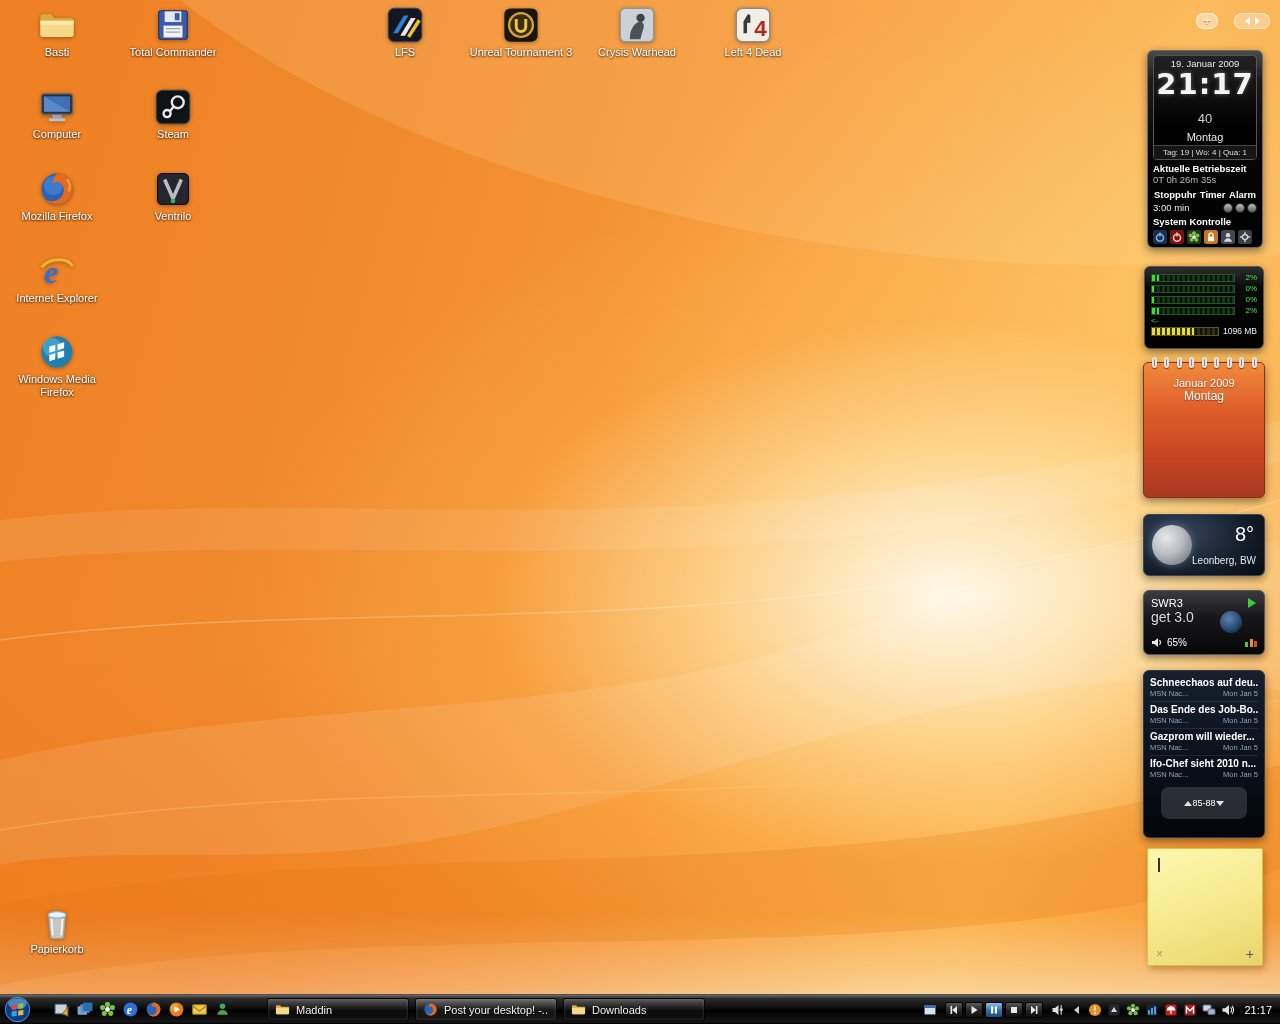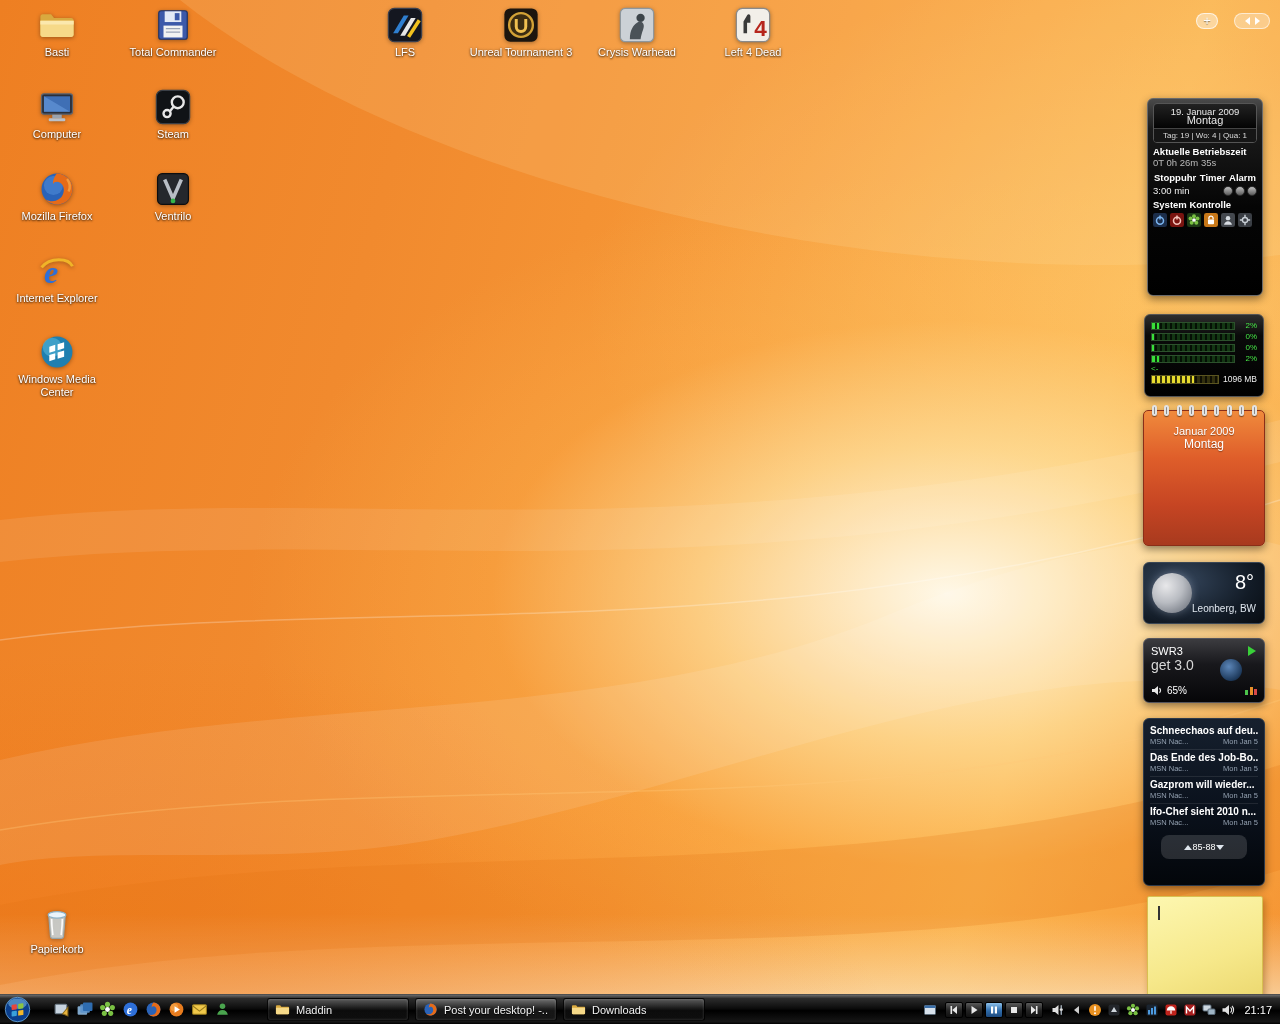--- a/index.html
+++ b/index.html
@@ -32,21 +32,21 @@
              background:rgba(255,255,255,0.3); border:1px solid rgba(255,255,255,0.6); z-index:3;
              display:flex; align-items:center; justify-content:center; gap:5px; }
   .tri { width:0; height:0; }
   .tri.l { border-top:4px solid transparent; border-bottom:4px solid transparent; border-right:5px solid #fff; }
   .tri.r { border-top:4px solid transparent; border-bottom:4px solid transparent; border-left:5px solid #fff; }
   .tri.up { border-left:4px solid transparent; border-right:4px solid transparent; border-bottom:5px solid #dfe6ee; }
   .tri.dn { border-left:4px solid transparent; border-right:4px solid transparent; border-top:5px solid #dfe6ee; }
 
   
   .gadget { position:absolute; left:1143px; width:122px; z-index:3; border-radius:6px;
-            box-shadow:0 3px 8px rgba(0,0,0,0.45); color:#fff;margin-top:48px; }
+            box-shadow:0 3px 8px rgba(0,0,0,0.45); color:#fff; }
 
   
   .g-clock { left:1147px; width:116px; top:50px; height:198px; padding:4px 5px;
              background:linear-gradient(#4a4a4a, #1b1b1b 15%, #050505 55%, #000);
              border:1px solid #6a6a6a; }
   .clk-top { border:1px solid #555; border-radius:4px; background:linear-gradient(#222,#000 70%); padding:2px 0 0 0; }
   .clk-date { font-size:9.5px; text-align:center; color:#e8e8e8; }
   .clk-time-row { text-align:center; line-height:30px; }
   .clk-time { font-family:"DejaVu Sans", sans-serif; font-size:29px; font-weight:bold; color:#f4f4f4;
               letter-spacing:1px; text-shadow:0 0 4px rgba(255,255,255,0.35); }
@@ -115,21 +115,21 @@
   .r-eq { margin-left:auto; display:flex; align-items:flex-end; gap:1.5px; }
   .r-eq i { width:3px; background:#e89028; display:block; }
   .r-eq i:nth-child(1){height:5px; background:#4cc44c;} .r-eq i:nth-child(2){height:8px;} .r-eq i:nth-child(3){height:6px; background:#d84848;}
 
   
   .g-feed { top:670px; height:168px; background:linear-gradient(#16202e, #0a111c 55%, #03060a);
             border:1px solid #2e3a4a; padding:4px 6px 3px 6px; }
   .f-item { padding:2px 0 3px 0; border-bottom:1px solid rgba(255,255,255,0.09); }
   .f-title { font-size:10px; font-weight:bold; color:#fff; white-space:nowrap; overflow:hidden; }
   .f-sub { display:flex; justify-content:space-between; font-size:7.5px; color:#93a0b0; margin-top:1px; }
-  .f-pager { margin:5px auto 0 auto; width:86px; height:24px; border-radius:8px;
+  .f-pager { margin:5px auto 0 auto; width:86px; height:32px; border-radius:8px;
              background:rgba(255,255,255,0.14); display:flex; align-items:center; justify-content:center; }
   .f-page { font-size:9px; color:#fff; }
 
   
   .g-note { top:848px; left:1147px; width:116px; height:118px; border-radius:2px;
             background:linear-gradient(160deg, #fdf7b0, #f6e88a 55%, #e9d469);
             border:1px solid #d8c050; box-shadow:2px 3px 7px rgba(120,70,10,0.45); }
   .caret { position:absolute; left:10px; top:9px; width:1.5px; height:14px; background:#333; }
   .n-close { position:absolute; left:8px; bottom:4px; font-size:12px; color:rgba(0,0,0,0.3); }
   .n-add { position:absolute; right:8px; bottom:3px; font-size:14px; color:#555; }
@@ -295,35 +295,39 @@
   <svg viewBox="0 0 32 32">
       <circle cx="16" cy="16" r="13" fill="#1f7fb0"></circle>
       <circle cx="12" cy="12" r="8" fill="#57b9dd" opacity="0.55"></circle>
       <g fill="#fff">
         <path d="M9.5 11.5l5-1.6v5.2l-5 1.6z"></path>
         <path d="M16.5 9.4l5.5-1.7v5.2l-5.5 1.7z"></path>
         <path d="M9.5 18.6l5-1.6v5.2l-5 1.6z"></path>
         <path d="M16.5 16.5l5.5-1.7v5.2l-5.5 1.7z"></path>
       </g>
     </svg>
-  <div class="lbl">Windows Media Center</div>
+  <div class="lbl">Windows Media Firefox</div>
 </div>
 
 <div class="dicon" style="left:1px; top:903px;">
   <svg viewBox="0 0 32 32">
       <path d="M9 10h14l-1.5 18a2 2 0 0 1-2 1.8h-7a2 2 0 0 1-2-1.8z" fill="#cfe3ee" opacity="0.8" stroke="#8fb3c8"></path>
       <ellipse cx="16" cy="10" rx="7.5" ry="2.7" fill="#eaf4fb" stroke="#8fb3c8"></ellipse>
       <path d="M11.5 13.5c0 5 .5 9.5 1 13.5M20.5 13.5c0 5-.5 9.5-1 13.5" stroke="#ffffff" stroke-width="1.4" opacity="0.9" fill="none"></path>
     </svg>
   <div class="lbl">Papierkorb</div>
 </div>
 
 <div class="gadget g-clock">
   <div class="clk-top">
     <div class="clk-date">19. Januar 2009</div>
+    <div class="clk-time-row">
+      <span class="clk-time">21:17</span>
+      <span class="clk-sec">40</span>
+    </div>
     <div class="clk-day">Montag</div>
     <div class="clk-stats">Tag: 19 |  Wo: 4 |  Qua: 1</div>
   </div>
   <div class="clk-line">Aktuelle Betriebszeit</div>
   <div class="clk-val">0T 0h 26m 35s</div>
   <div class="clk-tools">
     <span>Stoppuhr</span>
     <span>Timer</span>
     <span>Alarm</span>
   </div>

